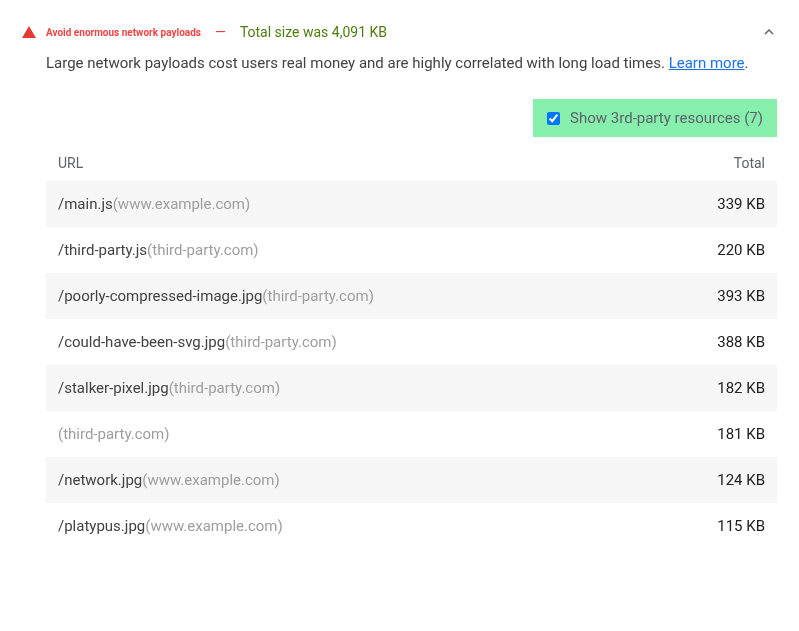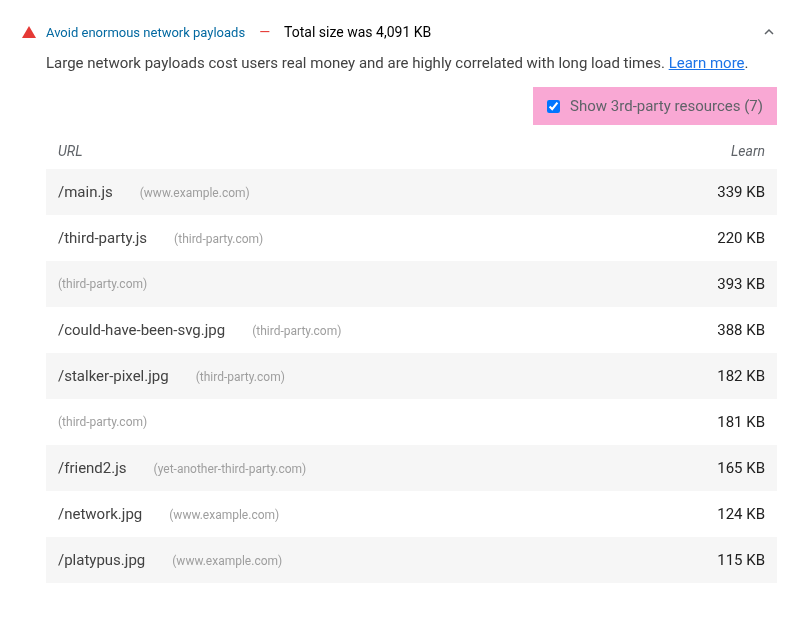--- a/index.html
+++ b/index.html
@@ -24,63 +24,63 @@
     }
     .tri-icon {
       width: 0;
       height: 0;
       border-left: 7px solid transparent;
       border-right: 7px solid transparent;
       border-bottom: 12px solid #e53935;
       flex: 0 0 auto;
     }
     .audit-title {
-      font-weight: 400;
-      font-size: 13px;
-      color: #0369a1;
+      font-weight: 700;
+      font-size: 10px;
+      color: #ef4444;
     }
     .result-sep {
       color: #e53935;
       margin: 0 4px;
       font-weight: 400;
     }
     .result-text {
-      color: #000000;
+      color: #4d7c0f;
       font-weight: 400;
     }
     .chev {
       margin-left: auto;
       color: #5f6368;
       cursor: pointer;
       display: inline-flex;
     }
     .chev svg {
       width: 16px;
       height: 16px;
     }
     .body-indent {
       padding-left: 24px;
     }
     .desc {
       color: #424242;
       font-size: 15px;
       line-height: 1.55;
-      margin-bottom: 12px;
+      margin-bottom: 24px;
     }
     .desc a {
       color: #1a73e8;
       text-decoration: underline;
     }
     .controls-row {
       display: flex;
       justify-content: flex-end;
       margin-bottom: 8px;
     }
     .toggle-box {
-      background: #f9a8d4;
+      background: #86efac;
       color: #5f6368;
       font-size: 15px;
       padding: 10px 14px;
       display: inline-flex;
       align-items: center;
       gap: 10px;
     }
     .toggle-box input[type="checkbox"] {
       width: 13px;
       height: 13px;
@@ -88,21 +88,20 @@
     }
     .table {
       width: 100%;
     }
     .thead-row {
       display: flex;
       font-size: 14px;
       color: #5f6368;
       padding: 10px 12px 10px 12px;
       font-weight: 400;
-      font-style: italic;
     }
     .th-url {
       flex: 1;
     }
     .th-size {
       width: 90px;
       text-align: right;
     }
     .trow {
       display: flex;
@@ -112,31 +111,31 @@
     .trow:nth-child(odd) {
       background: #f6f6f6;
     }
     .trow:nth-child(even) {
       background: #ffffff;
     }
     .cell-url {
       flex: 1;
       display: flex;
       align-items: baseline;
-      gap: 27px;
+      gap: 0;
       min-width: 0;
     }
     .url-path {
       color: #424242;
       font-size: 15px;
       white-space: nowrap;
     }
     .url-host {
       color: #9e9e9e;
-      font-size: 12px;
+      font-size: 15px;
       white-space: nowrap;
     }
     .cell-size {
       width: 90px;
       text-align: right;
       color: #212121;
       font-size: 15px;
     }
   </style>
 </head>
@@ -163,39 +162,40 @@
   <div class="controls-row">
     <label class="toggle-box">
       <input type="checkbox" id="tp-check" checked="" style="">
       <span>Show 3rd-party resources (7)</span>
     </label>
   </div>
 
   <div class="table">
     <div class="thead-row">
       <div class="th-url">URL</div>
-      <div class="th-size">Learn</div>
+      <div class="th-size">Total</div>
     </div>
     <div id="tbody">
         <div class="trow">
           <div class="cell-url">
             <span class="url-path">/main.js</span>
             <span class="url-host">(www.example.com)</span>
           </div>
           <div class="cell-size">339 KB</div>
         </div>
         <div class="trow">
           <div class="cell-url">
             <span class="url-path">/third-party.js</span>
             <span class="url-host">(third-party.com)</span>
           </div>
           <div class="cell-size">220 KB</div>
         </div>
         <div class="trow">
           <div class="cell-url">
+            <span class="url-path">/poorly-compressed-image.jpg</span>
             <span class="url-host">(third-party.com)</span>
           </div>
           <div class="cell-size">393 KB</div>
         </div>
         <div class="trow">
           <div class="cell-url">
             <span class="url-path">/could-have-been-svg.jpg</span>
             <span class="url-host">(third-party.com)</span>
           </div>
           <div class="cell-size">388 KB</div>
@@ -205,27 +205,20 @@
             <span class="url-path">/stalker-pixel.jpg</span>
             <span class="url-host">(third-party.com)</span>
           </div>
           <div class="cell-size">182 KB</div>
         </div>
         <div class="trow">
           <div class="cell-url">
             <span class="url-host">(third-party.com)</span>
           </div>
           <div class="cell-size">181 KB</div>
-        </div>
-        <div class="trow">
-          <div class="cell-url">
-            <span class="url-path">/friend2.js</span>
-            <span class="url-host">(yet-another-third-party.com)</span>
-          </div>
-          <div class="cell-size">165 KB</div>
         </div>
         <div class="trow">
           <div class="cell-url">
             <span class="url-path">/network.jpg</span>
             <span class="url-host">(www.example.com)</span>
           </div>
           <div class="cell-size">124 KB</div>
         </div>
         <div class="trow">
           <div class="cell-url">

